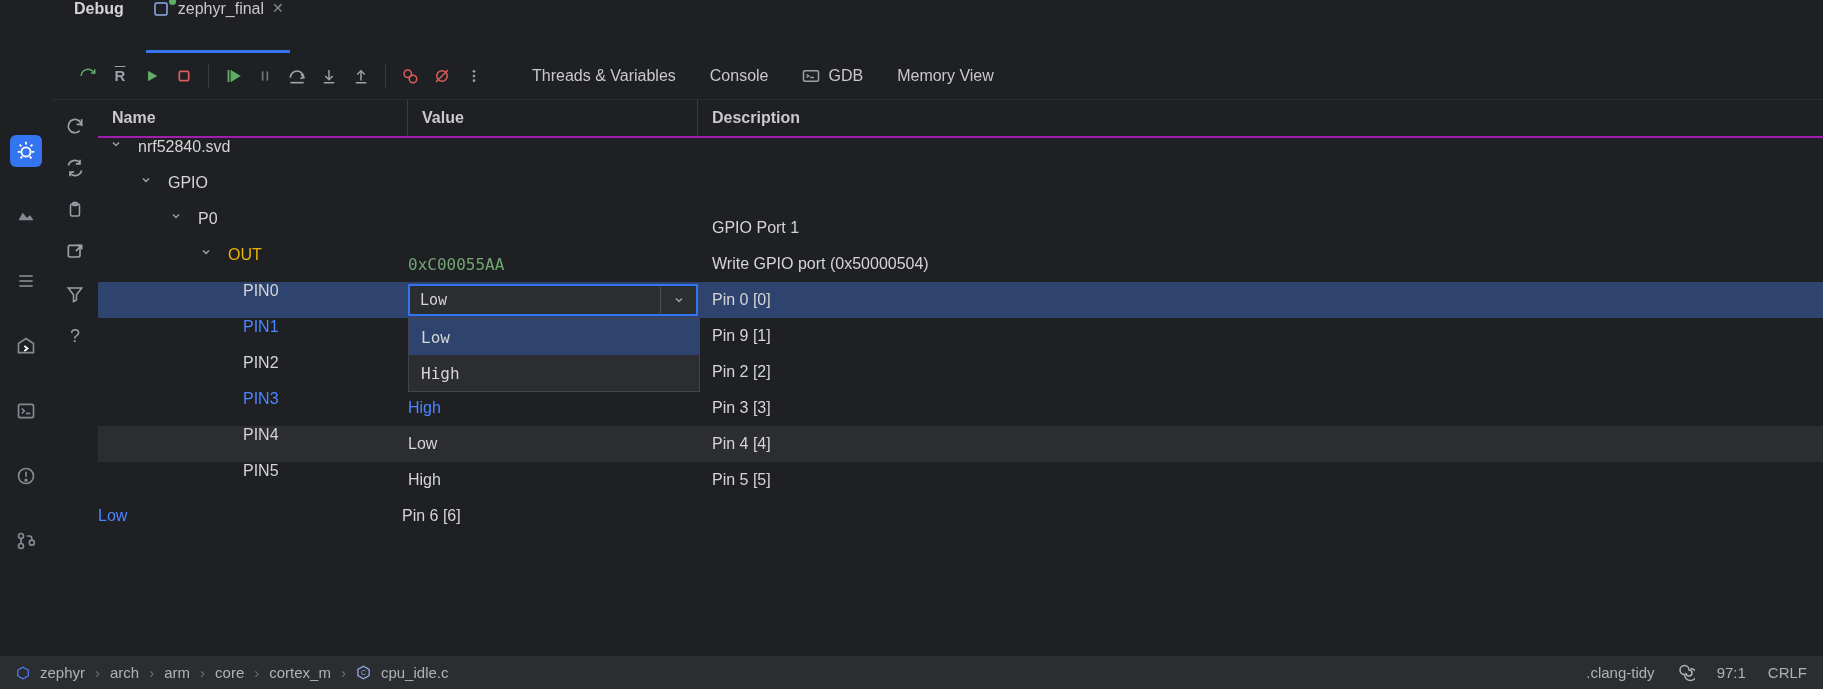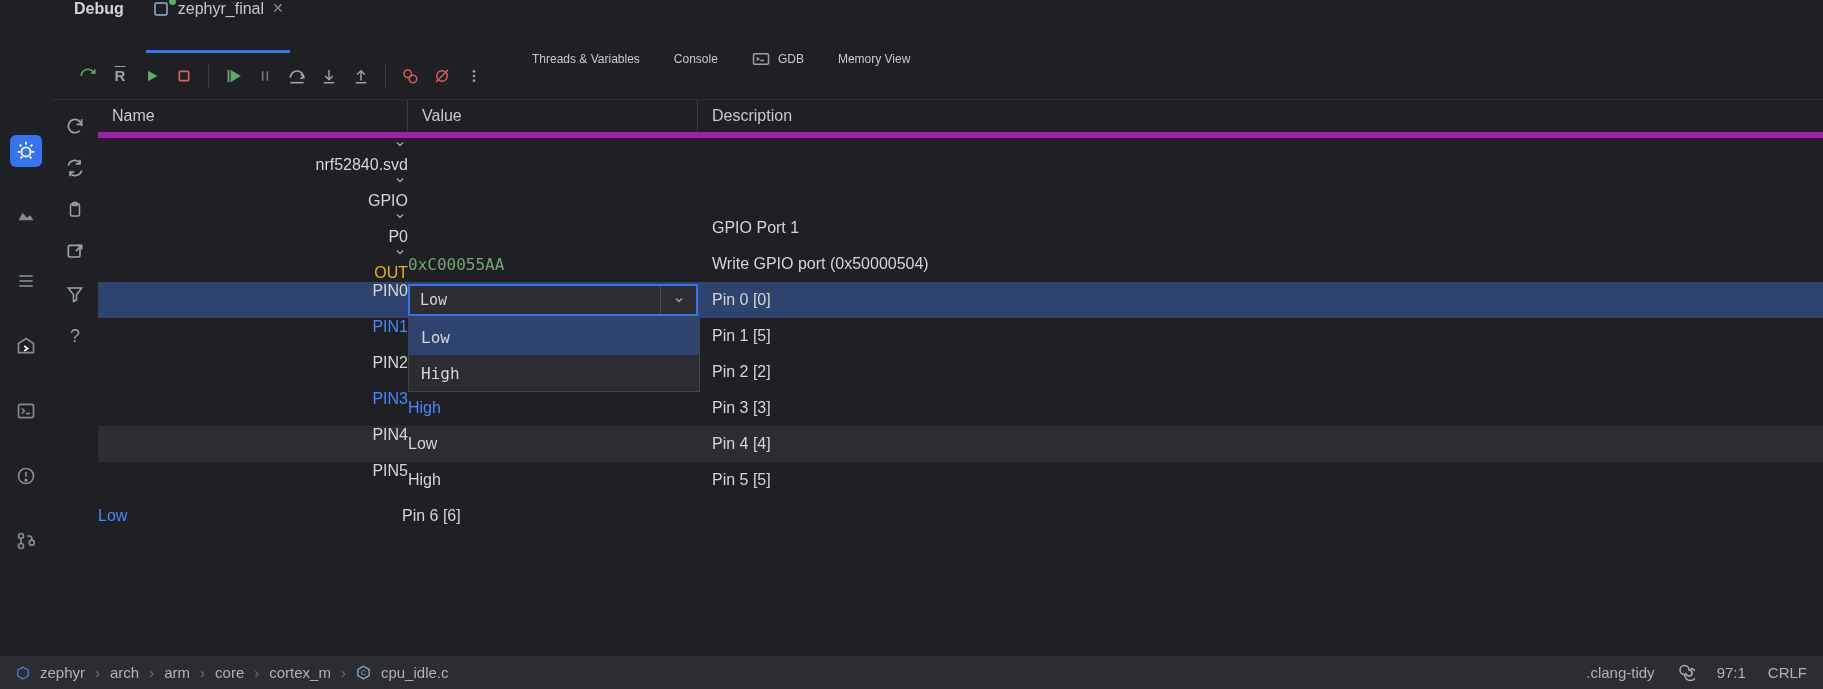--- a/index.html
+++ b/index.html
@@ -123,23 +123,24 @@
   }
   .debug-tabs {
     display: flex;
     align-items: center;
     gap: 34px;
     margin-left: 40px;
     height: 100%;
   }
   .debug-tab {
     display: flex;
+    align-items: center;
     gap: 8px;
     height: 100%;
-    font-size: 12px;
+    font-size: 16px;
     color: #c9c9ca;
     cursor: pointer;
     position: relative;
   }
   .debug-tab.active {
     color: #dadada;
   }
   .debug-tab.active::after {
     content: "";
     position: absolute;
@@ -179,38 +180,39 @@
   .table-wrap {
     flex: 1;
     display: flex;
     flex-direction: column;
     min-width: 0;
   }
   .table-header {
     display: flex;
     height: 38px;
     align-items: center;
-    border-bottom: 6px solid #a21caf;
+    border-bottom: 2px solid #a21caf;
     color: #c9c9ca;
     font-size: 16px;
+    font-weight: bold;
   }
   .col-name  { width: 310px; padding-left: 14px; border-right: 1px solid #393b40; height: 100%; display:flex; align-items:center; }
   .col-value { width: 290px; padding-left: 14px; border-right: 1px solid #393b40; height: 100%; display:flex; align-items:center; }
   .col-desc  { flex: 1;      padding-left: 14px; height: 100%; display:flex; align-items:center; }
   .table-body { flex: 1; overflow: hidden; position: relative; }
   .tree-row {
     display: flex;
     height: 36px;
     align-items: center;
     font-size: 16px;
   }
   .tree-row .col-name,
   .tree-row .col-value,
   .tree-row .col-desc { border: none; }
-  .tree-row .col-name { display: flex; align-items: flex-end; gap: 6px; flex-direction: column; }
+  .tree-row .col-name { display: flex; align-items: flex-start; gap: 14px; }
   .tree-row.hover { background: #2b2d30; }
   .tree-row.sel   { background: #2e436e; }
   .chev {
     display: inline-flex;
     align-items: center;
     justify-content: center;
     width: 16px;
     color: #9da0a8;
   }
   .name-text { color: #d5d5d6; }
@@ -590,21 +592,21 @@
                   <span class="desc-text">Pin 0 [0]</span>
                 </div>
             </div>
 
             <div class="tree-row">
               <div class="col-name indent-4">
                   <span class="name-text modified">PIN1</span>
                 </div>
               <div class="col-value" style="padding-left:0;"></div>
               <div class="col-desc">
-                  <span class="desc-text">Pin 1 [5]</span>
+                  <span class="desc-text">Pin 9 [1]</span>
                 </div>
             </div>
 
             <div class="tree-row">
               <div class="col-name indent-4">
                   <span class="name-text">PIN2</span>
                 </div>
               <div class="col-value" style="padding-left:0;"></div>
               <div class="col-desc">
                   <span class="desc-text">Pin 2 [2]</span>

